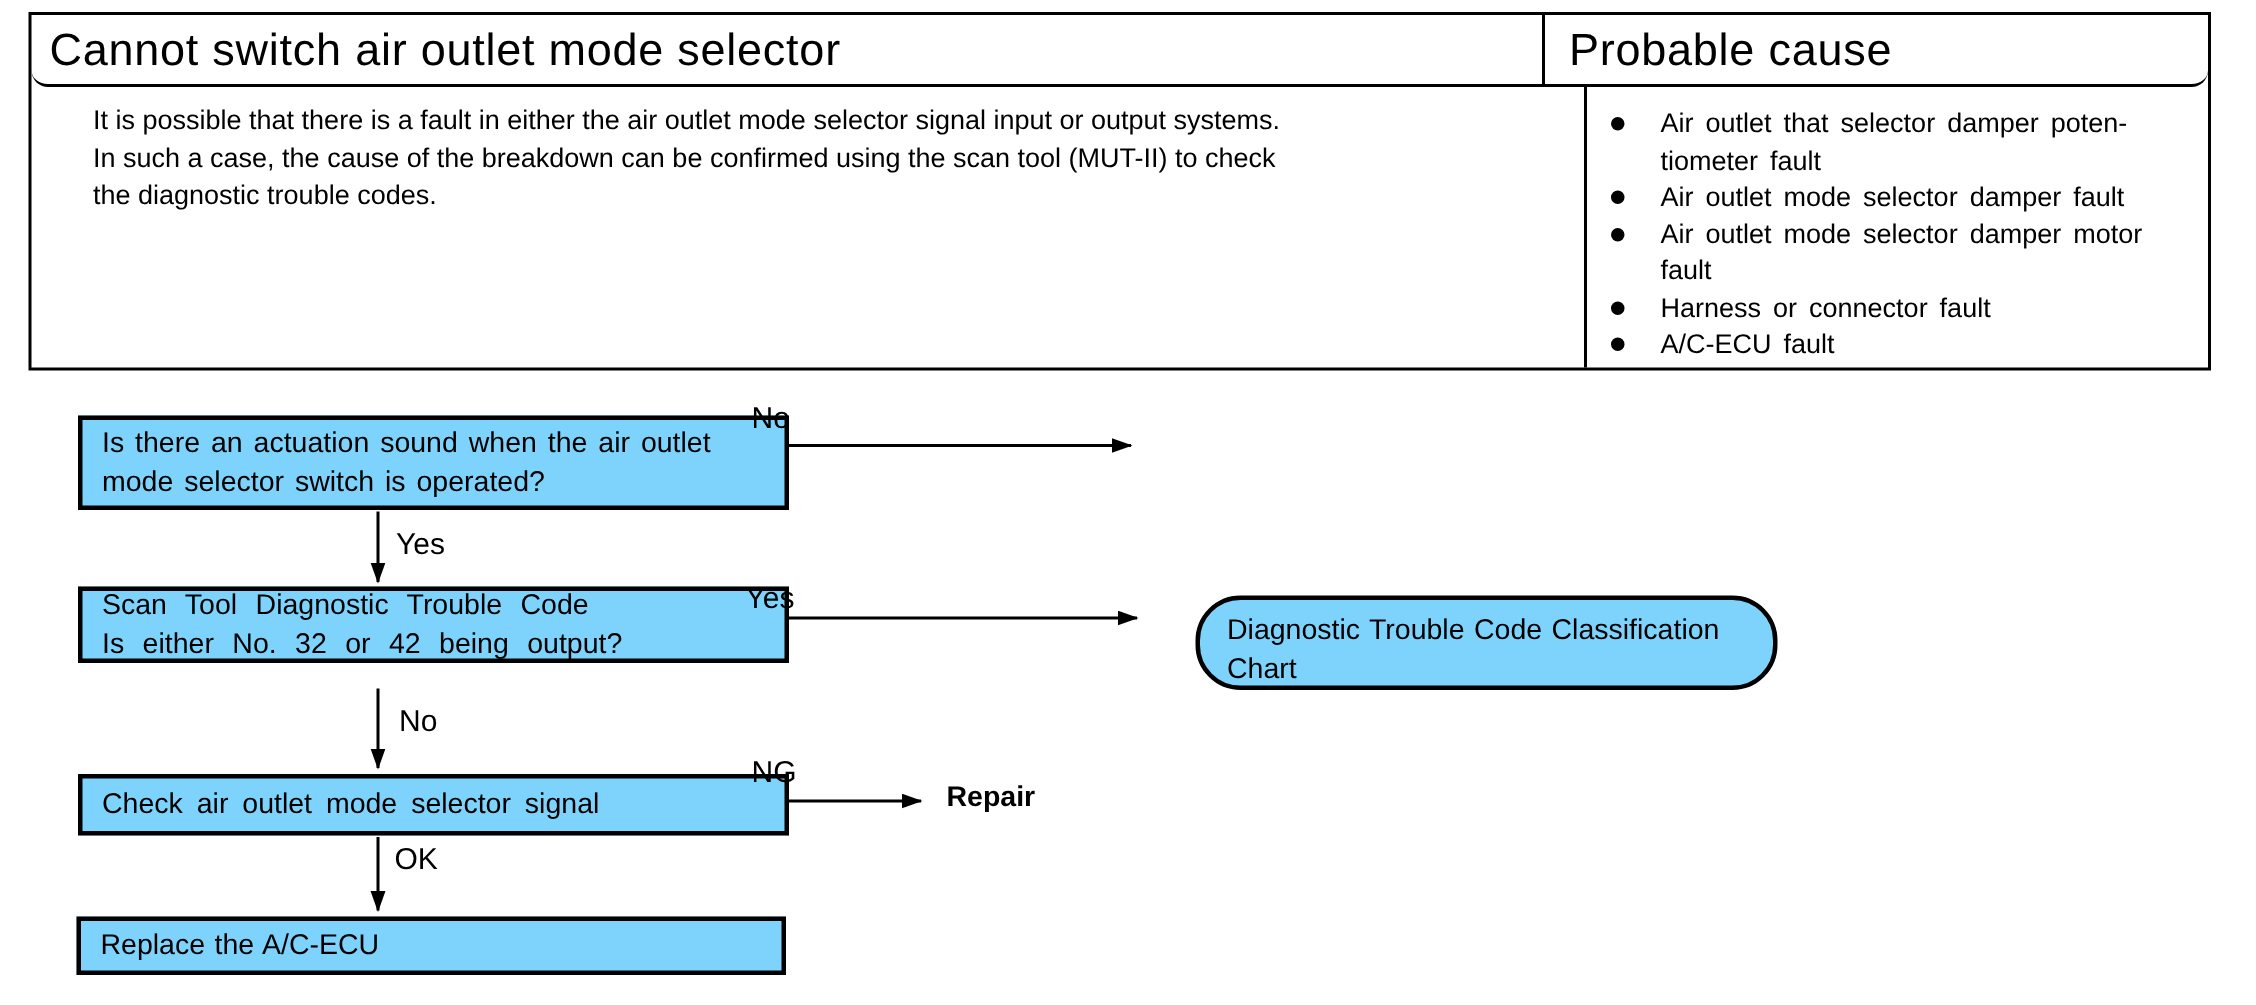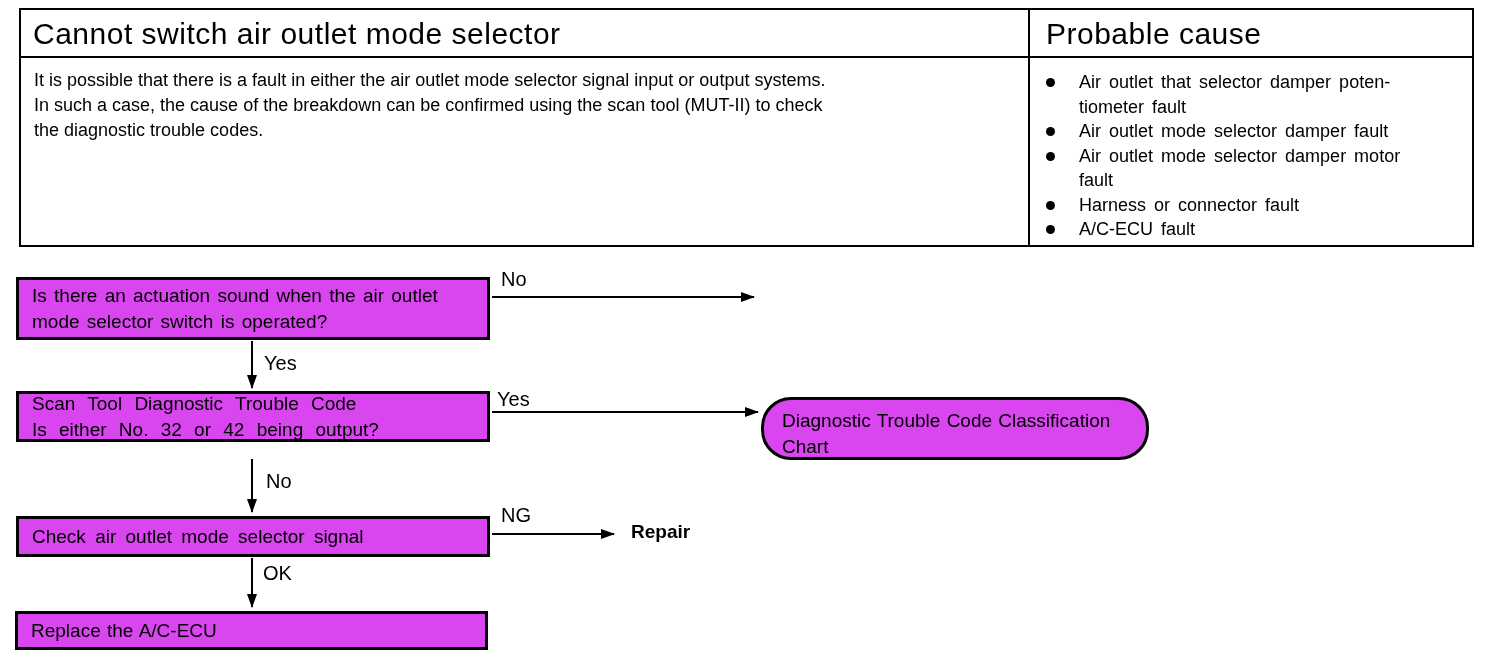--- a/index.html
+++ b/index.html
@@ -4,32 +4,32 @@
 <style>
   html,body{margin:0;padding:0;background:#fff;}
   .canvas{
     position:relative;width:1504px;height:670px;background:#ffffff;
     font-family:"Liberation Sans",sans-serif;color:#000;overflow:hidden;
   }
   .preline{white-space:pre-line;}
 
   
   .t-table{position:absolute;left:19px;top:8px;width:1451px;height:235px;border:2px solid #000;display:flex;flex-direction:column;}
-  .t-row-head{display:flex;height:46px;border-bottom:2px solid #000;flex:none;}
-  .t-row-body{display:flex;flex:1;}
+  .t-row-head{display:flex;height:46px;border-bottom:2px solid #000;flex:none;border-radius:11px;}
+  .t-row-body{display:flex;flex:1;padding-left:28px;}
   .t-cell-l{width:1009px;flex:none;border-right:2px solid #000;box-sizing:border-box;}
   .t-cell-r{flex:1;}
   .t-head-text{font-size:30px;letter-spacing:.5px;padding:7px 0 0 12px;}
   .t-desc{font-size:18px;line-height:25px;padding:10px 14px 0 13px;}
   .cause-list{padding:12px 6px 0 16px;margin:0;list-style:none;}
   .cause{display:flex;font-size:18px;line-height:24.5px;word-spacing:3px;}
   .cause .dot{width:9px;height:9px;border-radius:50%;background:#000;margin:8px 24px 0 0;flex:none;}
 
   
-  .fbox{position:absolute;border:3px solid #000;background:#d946ef;box-sizing:border-box;display:flex;font-size:19px;line-height:26px;}
+  .fbox{position:absolute;border:3px solid #000;background:#7dd3fc;box-sizing:border-box;display:flex;font-size:19px;line-height:26px;margin-left:36px;}
   .vcenter{align-items:center;}
   #b1{left:16px;top:277px;width:474px;height:63px;padding-left:13px;word-spacing:2px;}
   #rb1{left:757px;top:276px;width:475px;height:64px;padding:8px 0 0 14px;word-spacing:6px;}
   #b2{left:16px;top:391px;width:474px;height:51px;padding-left:13px;word-spacing:7px;}
   #rb2{left:761px;top:397px;width:388px;height:63px;padding:8px 0 0 18px;word-spacing:1px;border-radius:30px;}
   #b3{left:16px;top:516px;width:474px;height:41px;padding-left:13px;word-spacing:4px;}
   #b4{left:15px;top:611px;width:473px;height:39px;padding-left:13px;word-spacing:1px;}
 
   .flabel{position:absolute;font-size:20px;line-height:22px;}
   #lbl-no1{left:501px;top:268px;}

